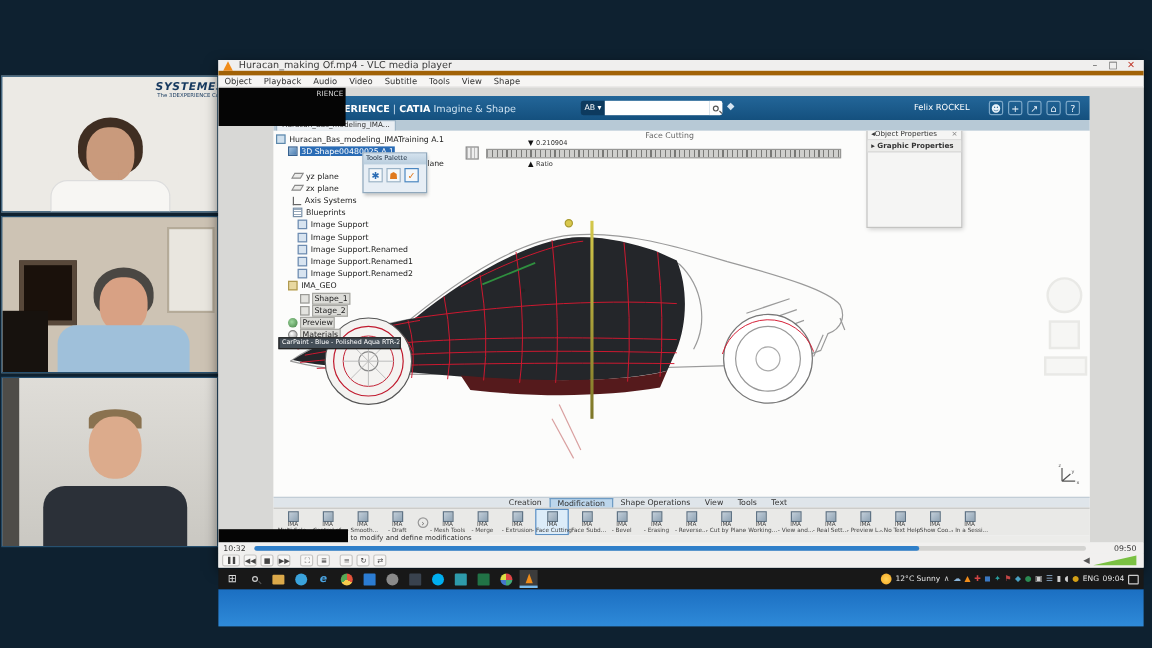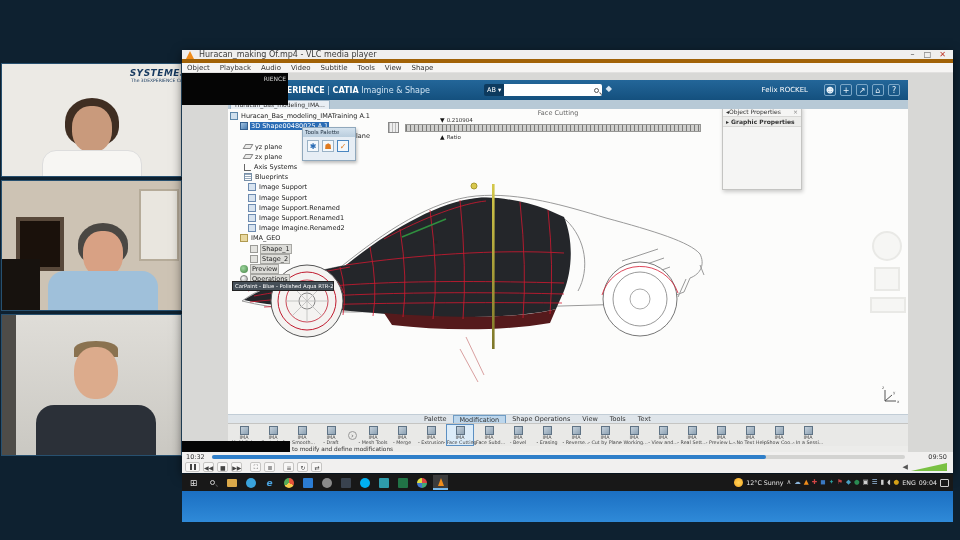--- a/index.html
+++ b/index.html
@@ -336,60 +336,60 @@
             <div class="trow" style="padding-left:18px;">
                 <span class="ti img"></span>
                 <span class="lbl">Image Support.Renamed</span>
               </div>
             <div class="trow" style="padding-left:18px;">
                 <span class="ti img"></span>
                 <span class="lbl">Image Support.Renamed1</span>
               </div>
             <div class="trow" style="padding-left:18px;">
                 <span class="ti img"></span>
-                <span class="lbl">Image Imagine.Renamed2</span>
+                <span class="lbl">Image Support.Renamed2</span>
               </div>
             <div class="trow" style="padding-left:10px;align-items:center;">
                 <span class="ti geo"></span>
                 <span class="lbl">IMA_GEO</span>
               </div>
             <div class="trow boxed" style="padding-left:20px;text-align:center;">
                 <span class="ti tag"></span>
                 <span class="lbl">Shape_1</span>
               </div>
             <div class="trow boxed" style="padding-left:20px;">
                 <span class="ti tag"></span>
                 <span class="lbl">Stage_2</span>
               </div>
             <div class="trow boxed" style="padding-left:10px;">
                 <span class="ti pb"></span>
                 <span class="lbl">Preview</span>
               </div>
             <div class="trow boxed" style="padding-left:10px;">
                 <span class="ti mat"></span>
-                <span class="lbl">Operations</span>
+                <span class="lbl">Materials</span>
               </div>
           </div>
 
           <div class="mattip">CarPaint - Blue - Polished Aqua RTR-2120</div>
 
           <div class="ghost" style="left:644px;top:122px;width:30px;height:30px;border-radius:50%;"></div>
           <div class="ghost" style="left:646px;top:158px;width:26px;height:24px;"></div>
           <div class="ghost" style="left:642px;top:188px;width:36px;height:16px;"></div>
 
           <svg class="triad" width="20" height="20">
             <path d="M5,16 L16,16 M5,16 L5,5 M5,16 L12,10" stroke="#555" stroke-width="1" fill="none"></path>
             <text x="17" y="18" font-size="4" fill="#555">x</text>
             <text x="2" y="4" font-size="4" fill="#555">z</text>
             <text x="13" y="9" font-size="4" fill="#555">y</text>
           </svg>
         </div>
 
         <div class="ctabsrow">
-          <span class="ctab">Palette</span>
+          <span class="ctab">Creation</span>
           <span class="ctab on">Modification</span>
           <span class="ctab">Shape Operations</span>
           <span class="ctab">View</span>
           <span class="ctab">Tools</span>
           <span class="ctab">Text</span>
         </div>
 
         <div class="ctoolbar">
           <div class="titem">
               <span class="tcube"></span>

